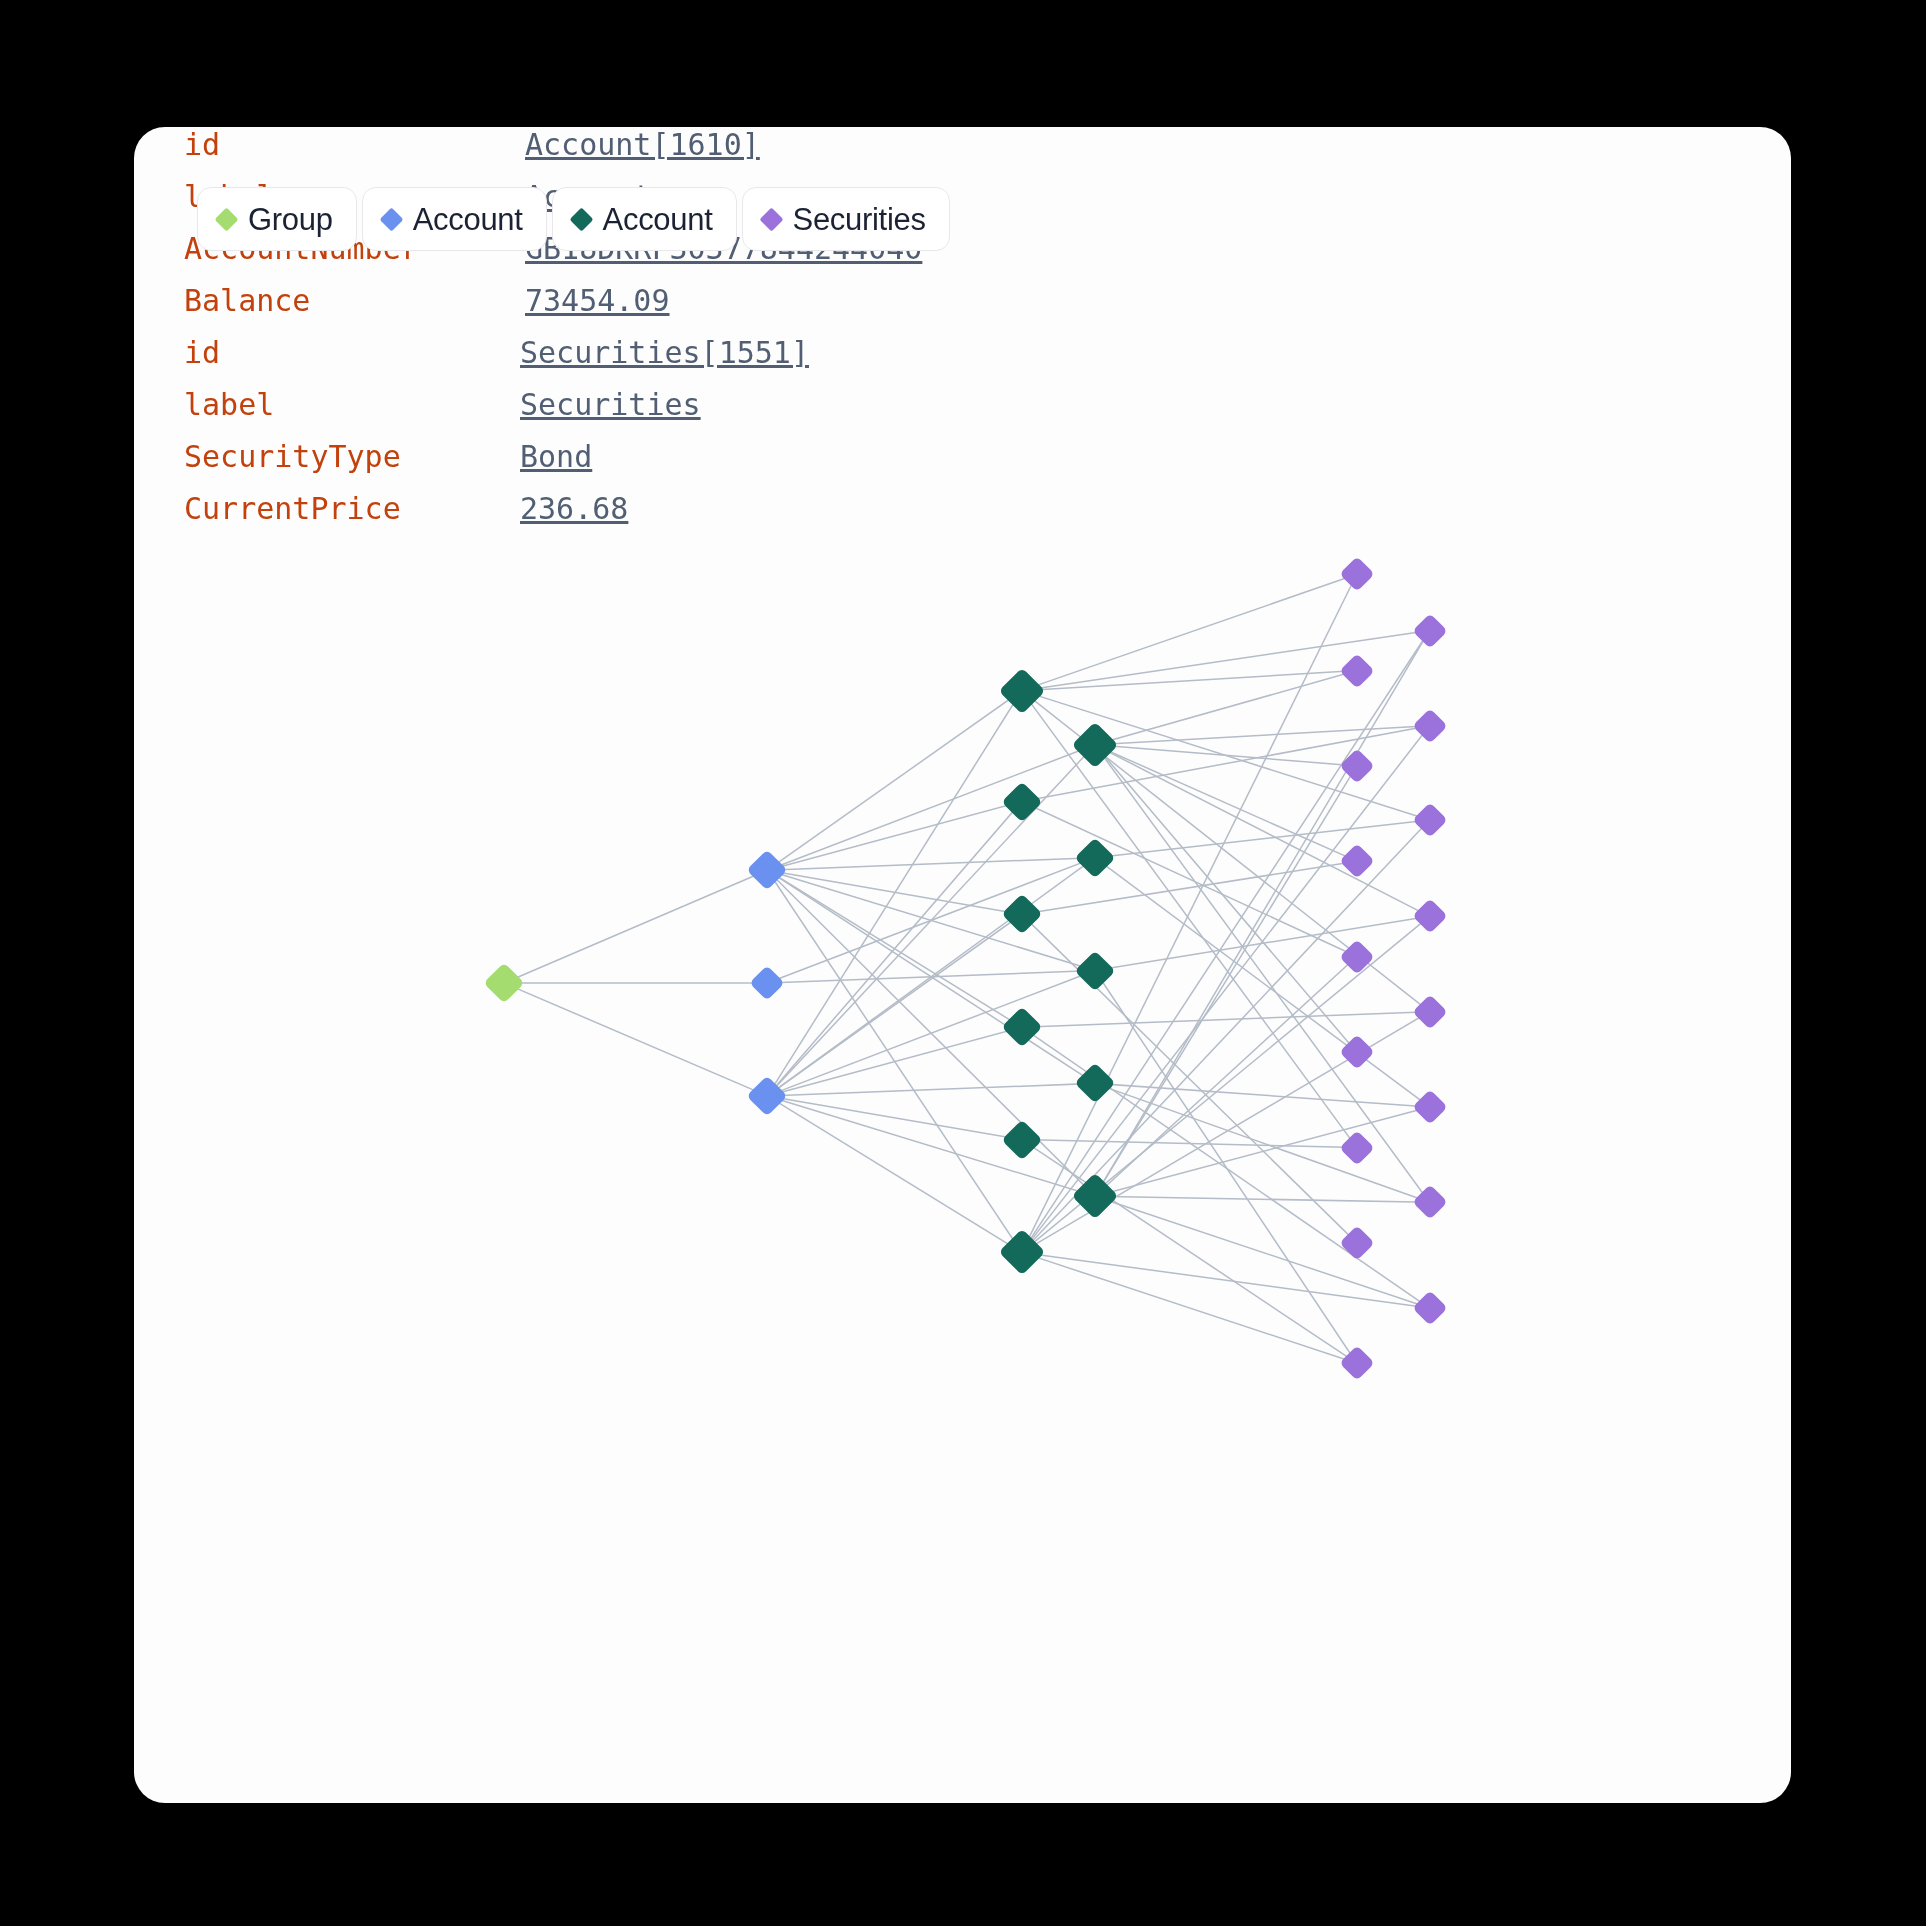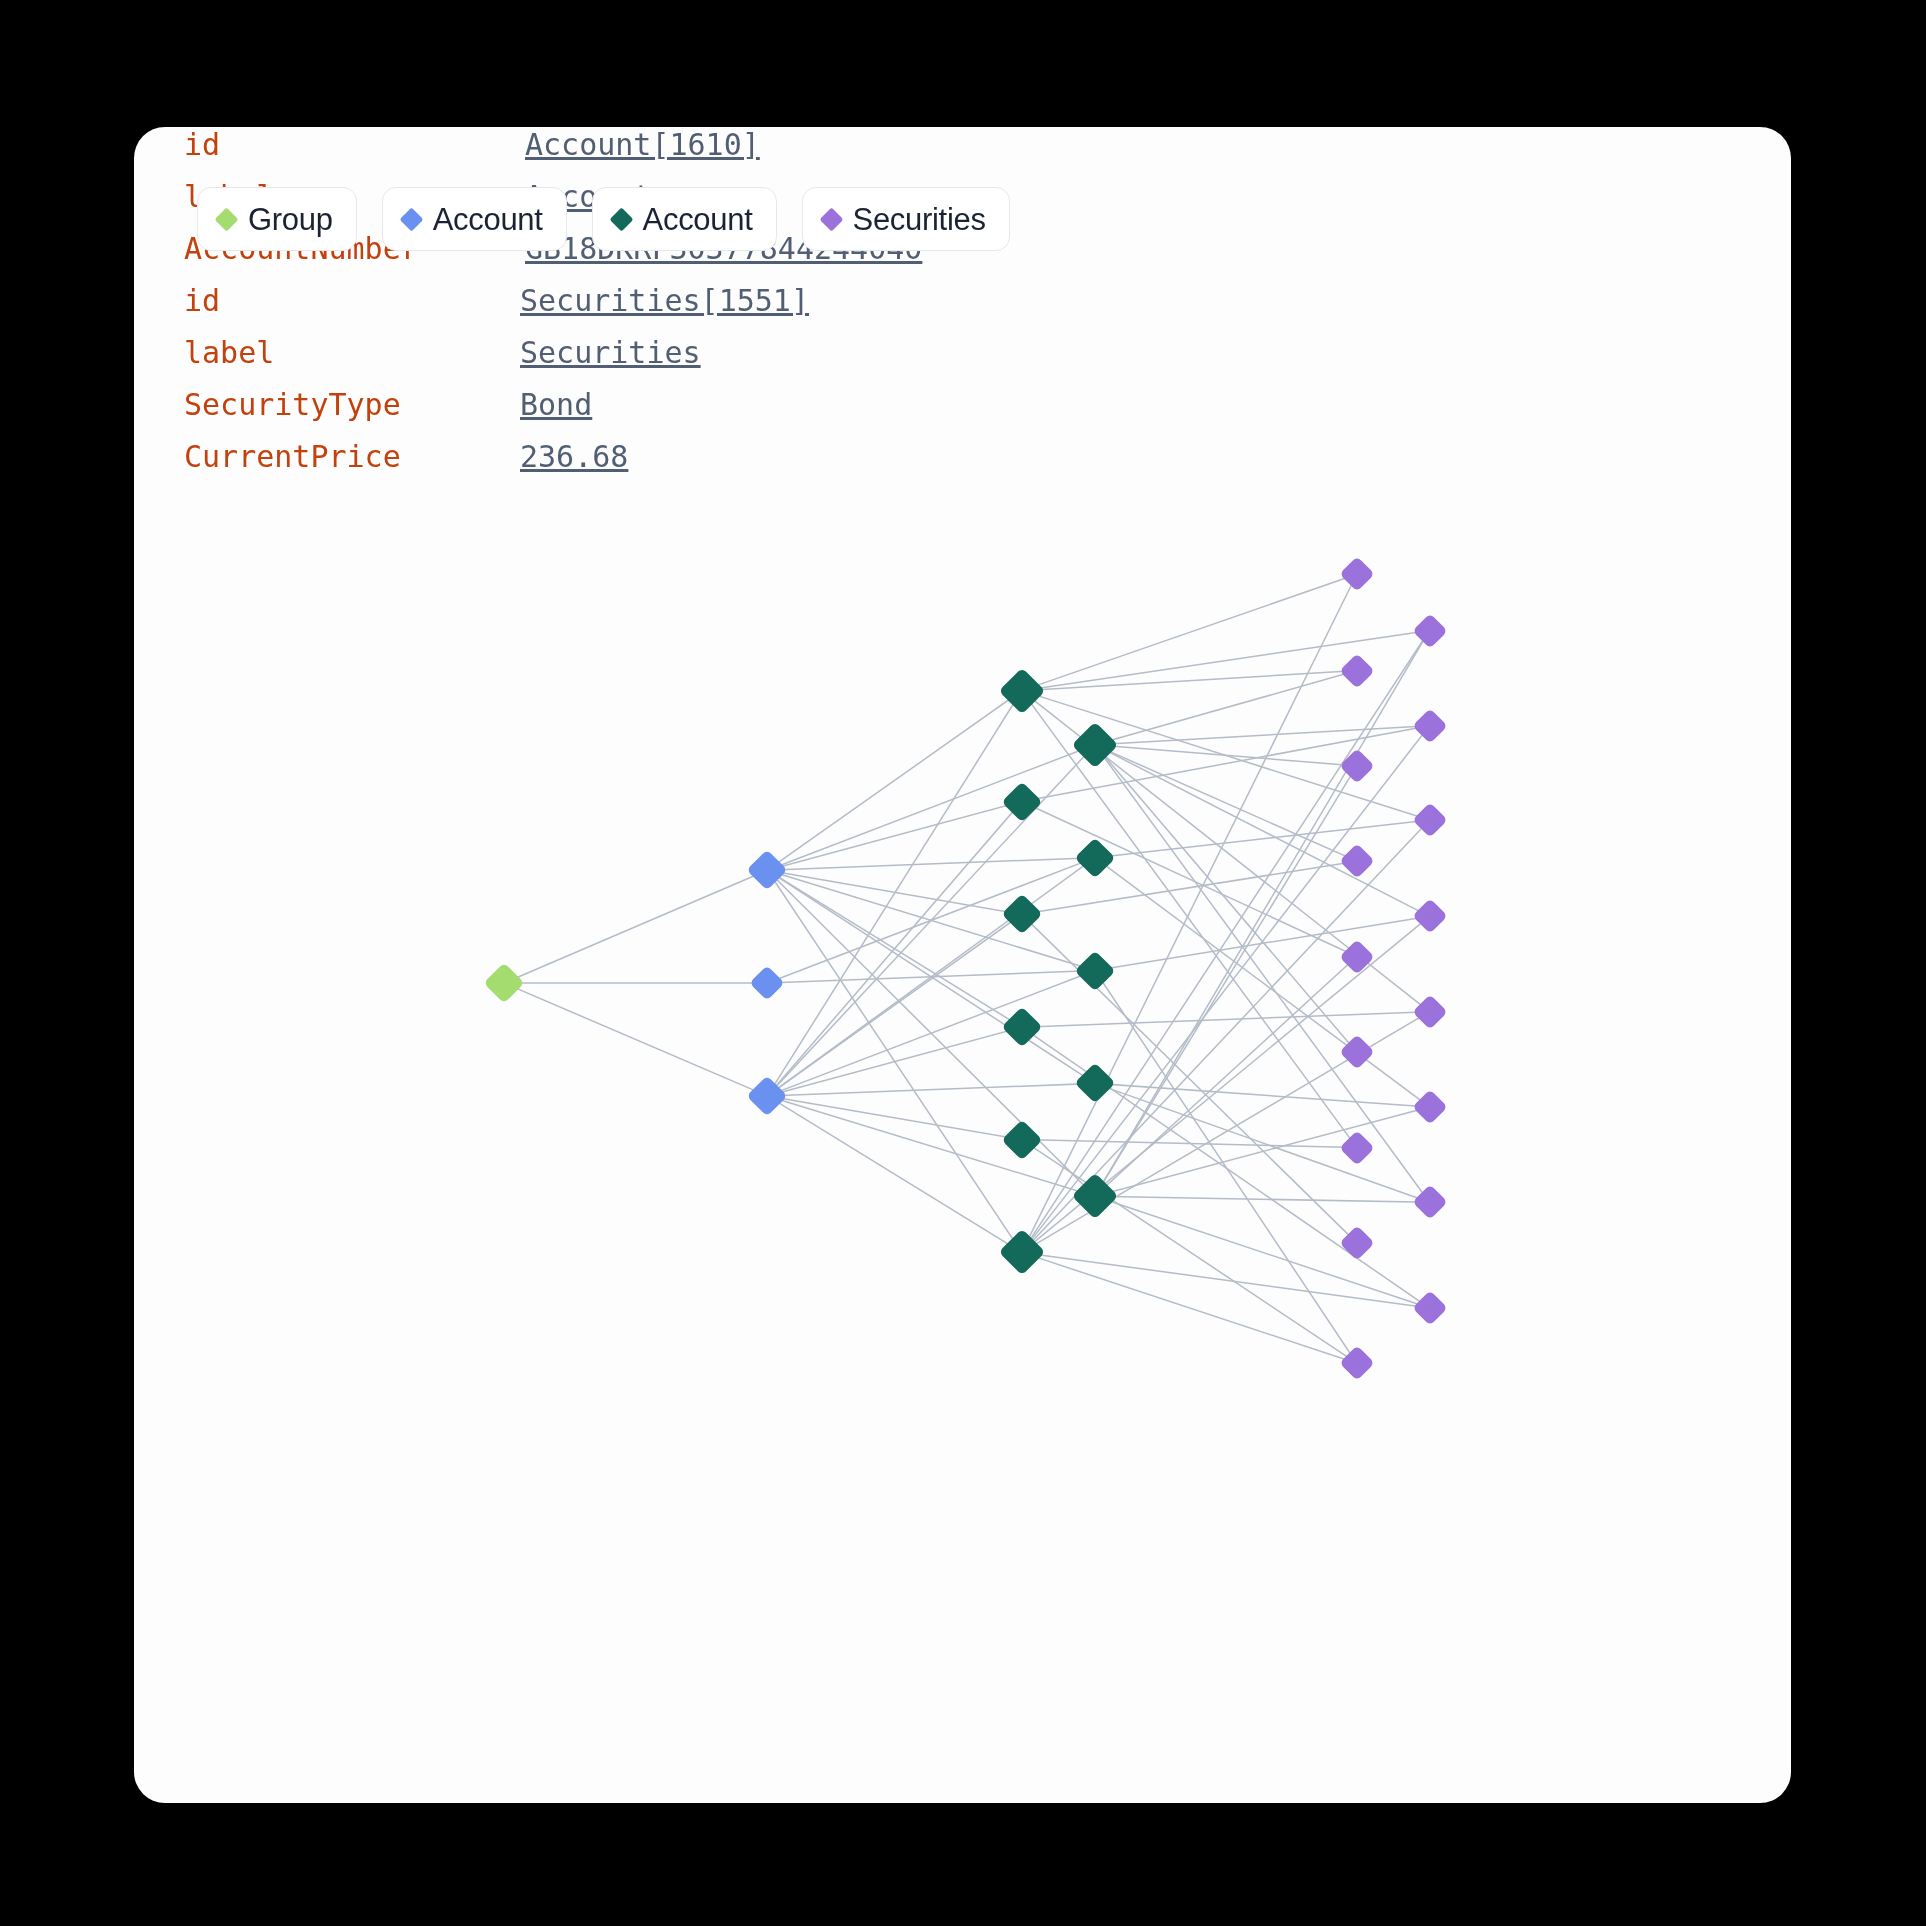--- a/index.html
+++ b/index.html
@@ -4,21 +4,21 @@
 <style>
   html,body{margin:0;padding:0;background:#000;}
   body{width:1926px;height:1926px;overflow:hidden;font-family:"DejaVu Sans Mono",monospace;}
 
   #card{
     position:absolute;left:134px;top:127px;width:1657px;height:1676px;
     background:#fdfdfd;border-radius:31px;
   }
 
   
-  #legend{position:absolute;left:63px;top:60px;display:flex;gap:25px;}
+  #legend{position:absolute;left:63px;top:60px;display:flex;gap:5px;}
   .chip{
     display:flex;align-items:center;gap:13px;
     background:#ffffff;border:1.5px solid #e8e8ea;border-radius:14px;
     padding:11px 23px 11px 20px;box-sizing:border-box;height:64px;
   }
   .chip .lbl{
     font-family:"Liberation Sans",sans-serif;font-size:31px;color:#1b2233;
     letter-spacing:-0.3px;line-height:1;white-space:nowrap;
   }
   .dia{width:17px;height:17px;border-radius:2.5px;transform:rotate(45deg);flex:0 0 auto;}
@@ -177,20 +177,24 @@
         <span class="pval">Account[1610]</span>
       </div>
       <div class="prow">
         <span class="pkey">label</span>
         <span class="pval">Account</span>
       </div>
       <div class="prow">
         <span class="pkey">AccountNumber</span>
         <span class="pval">GB18DKRF30377844244040</span>
       </div>
+      <div class="prow">
+        <span class="pkey">Balance</span>
+        <span class="pval">73454.09</span>
+      </div>
     </div>
   </div>
 
   <div id="panel-securities" class="panelgrid">
     <div class="bulletcol">
       <span class="pdia" style="background: rgb(155, 114, 220);"></span>
     </div>
     <div class="rowscol">
       <div class="prow">
         <span class="pkey">id</span>

